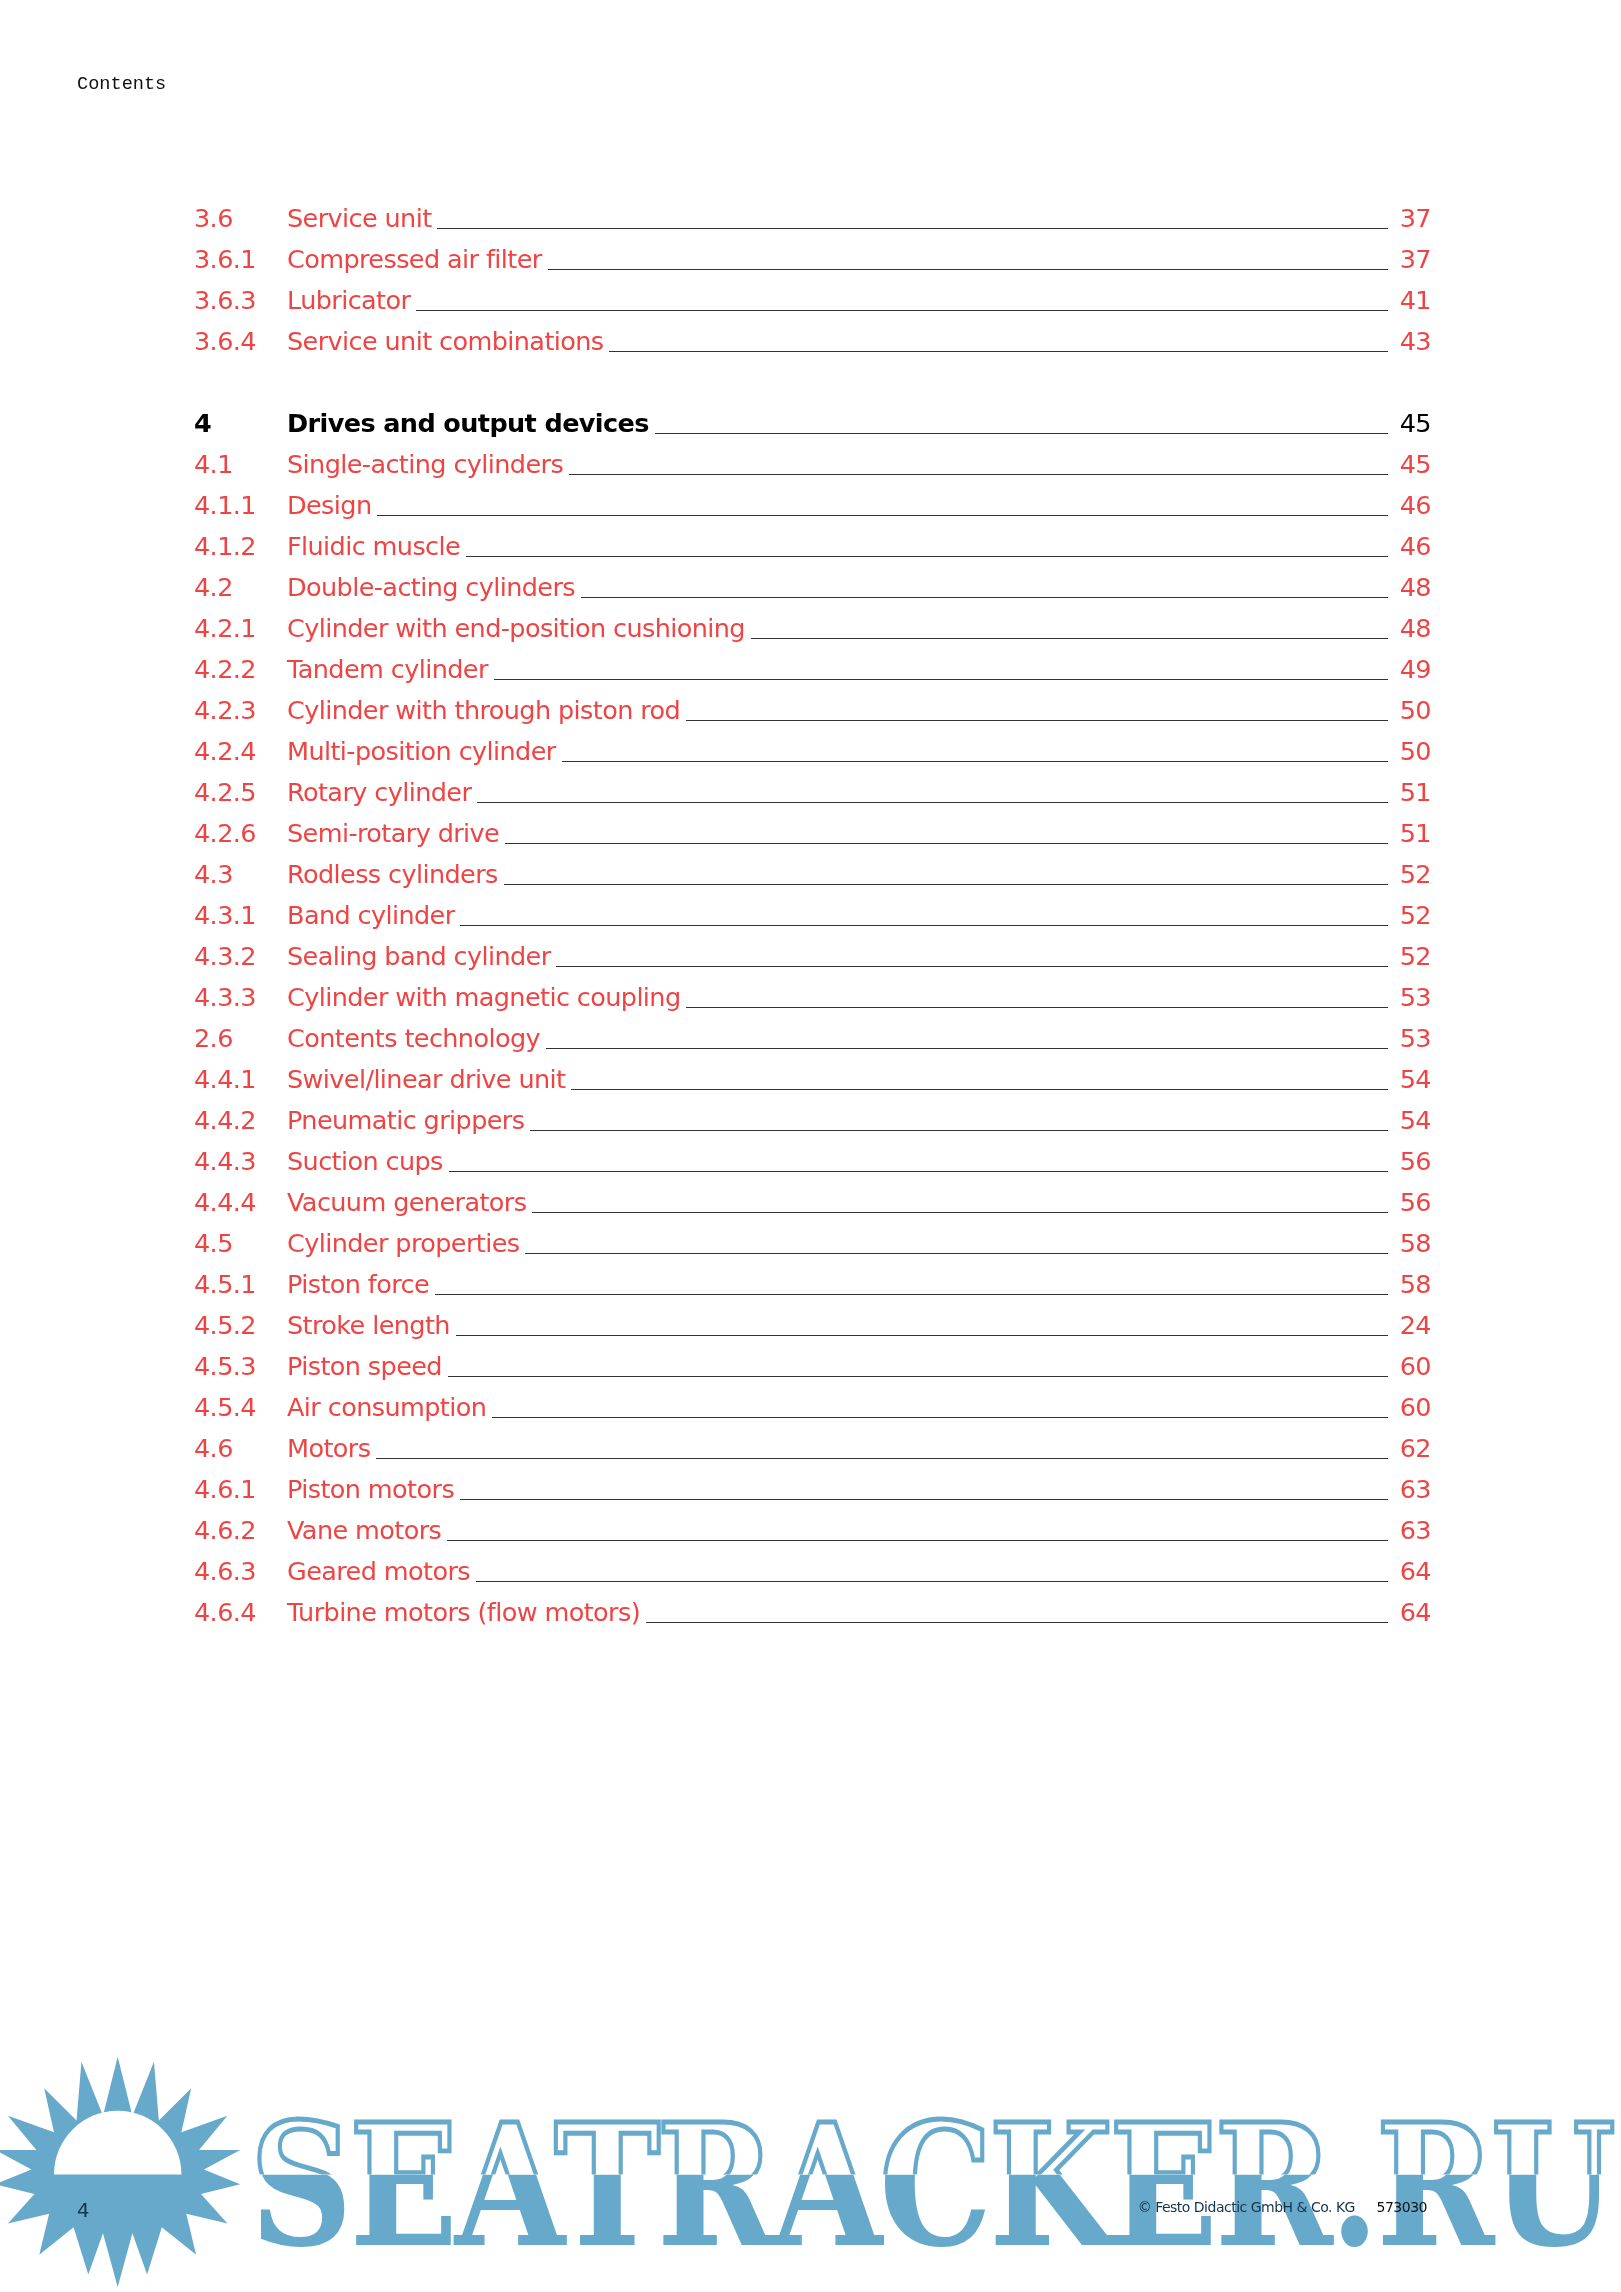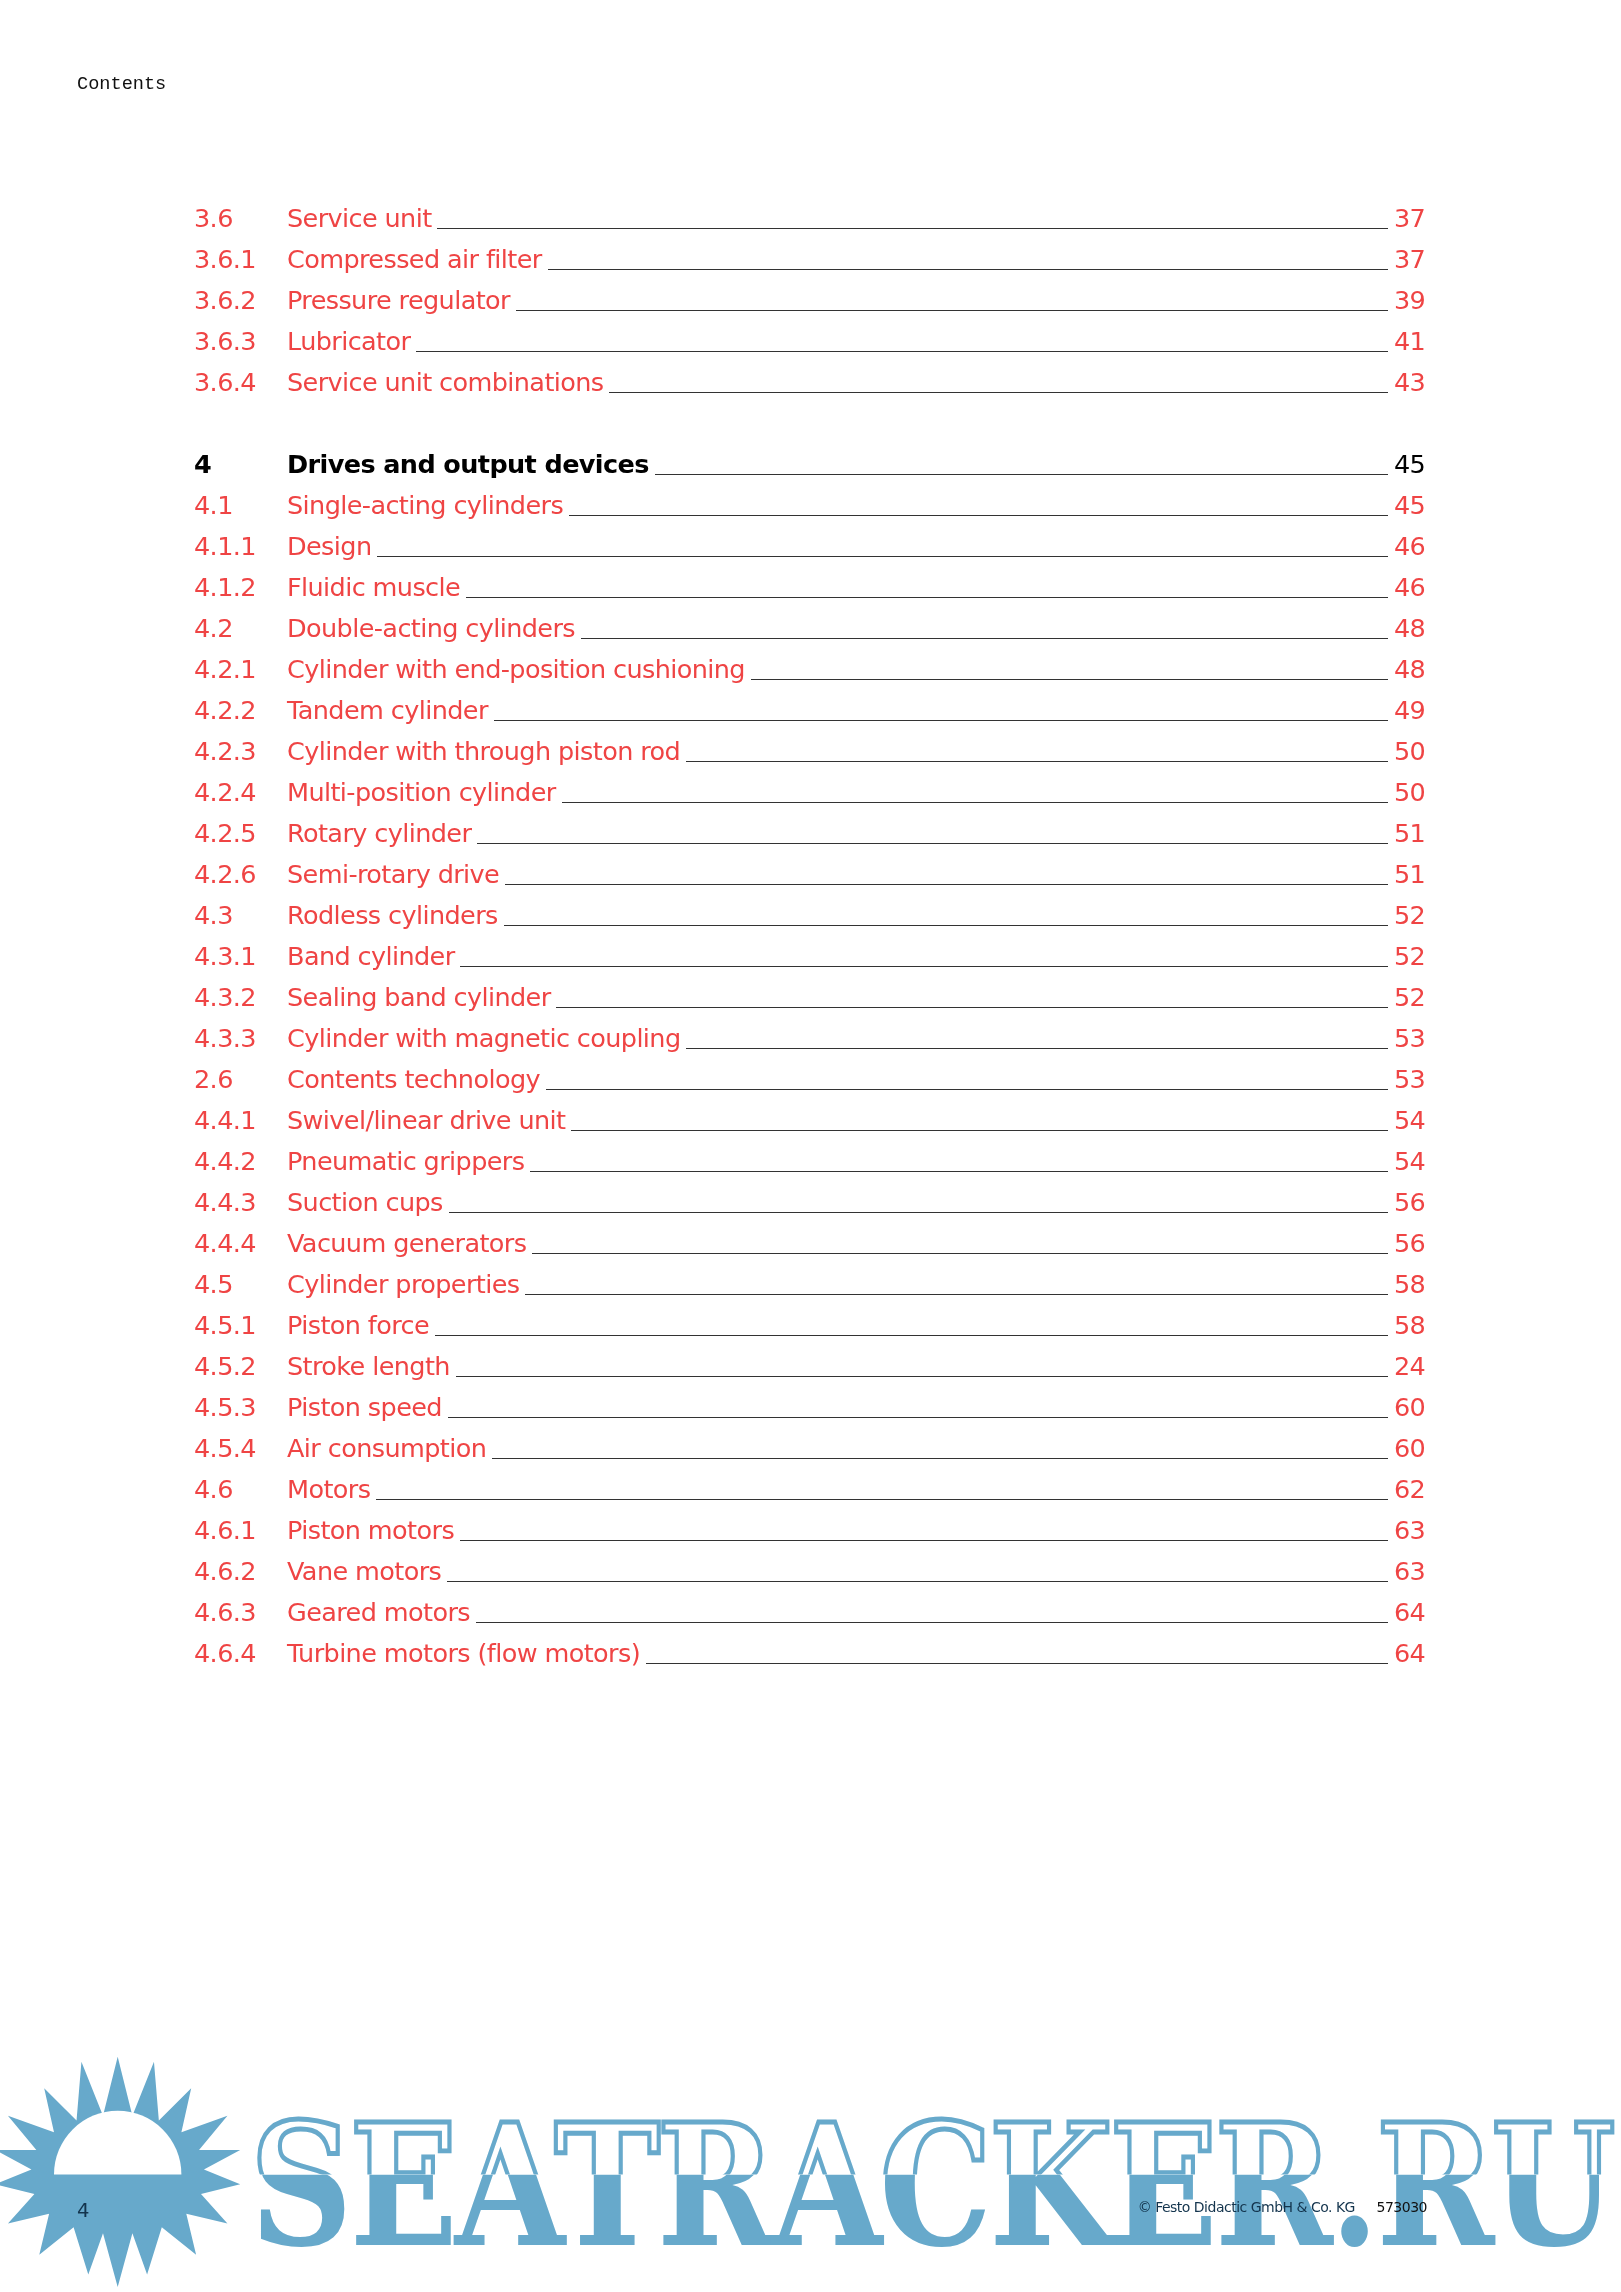--- a/index.html
+++ b/index.html
@@ -24,21 +24,21 @@
     letter-spacing: -0.6px;
   }
   .toc-row.blank { height: 41px; }
   .toc-row.chapter { font-weight: bold; color: #000; }
   .toc-num { width: 93px; flex: 0 0 93px; }
   .toc-title { flex: 0 0 auto; white-space: nowrap; padding-right: 5.9px; }
   .toc-leader {
     flex: 1 1 auto; border-bottom: 1.5px solid #333;
     height: 1px; align-self: flex-end; margin-bottom: 9.8px;
   }
-  .toc-page { flex: 0 0 43px; text-align: center; }
+  .toc-page { flex: 0 0 43px; text-align: right; }
 
   .watermark { position: absolute; left: 0; top: 2049px; width: 1621px; height: 244px; }
   .footer-page {
     position: absolute; left: 77px; top: 2199px;
     font-size: 19.6px; color: #13344d;
     font-family: "DejaVu Sans", sans-serif;
   }
   .footer-copy {
     position: absolute; right: 194px; top: 2199px;
     font-size: 14px; color: #13344d;
@@ -58,26 +58,20 @@
     <span class="toc-num">3.6</span>
     <span class="toc-title">Service unit</span>
     <span class="toc-leader"></span>
     <span class="toc-page">37</span>
   </div>
   <div class="toc-row">
     <span class="toc-num">3.6.1</span>
     <span class="toc-title">Compressed air filter</span>
     <span class="toc-leader"></span>
     <span class="toc-page">37</span>
-  </div>
-  <div class="toc-row">
-    <span class="toc-num">3.6.2</span>
-    <span class="toc-title">Pressure regulator</span>
-    <span class="toc-leader"></span>
-    <span class="toc-page">39</span>
   </div>
   <div class="toc-row">
     <span class="toc-num">3.6.3</span>
     <span class="toc-title">Lubricator</span>
     <span class="toc-leader"></span>
     <span class="toc-page">41</span>
   </div>
   <div class="toc-row">
     <span class="toc-num">3.6.4</span>
     <span class="toc-title">Service unit combinations</span>

